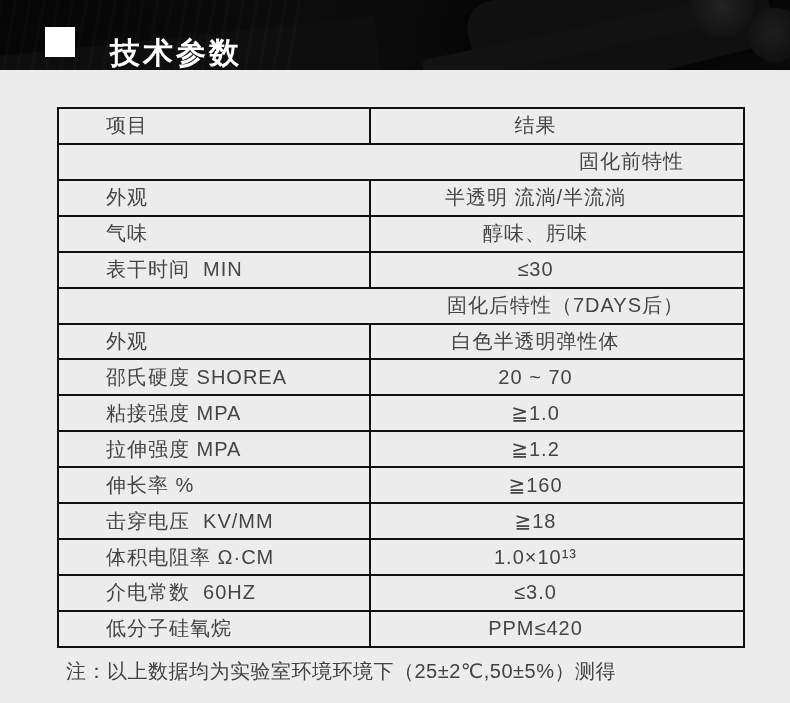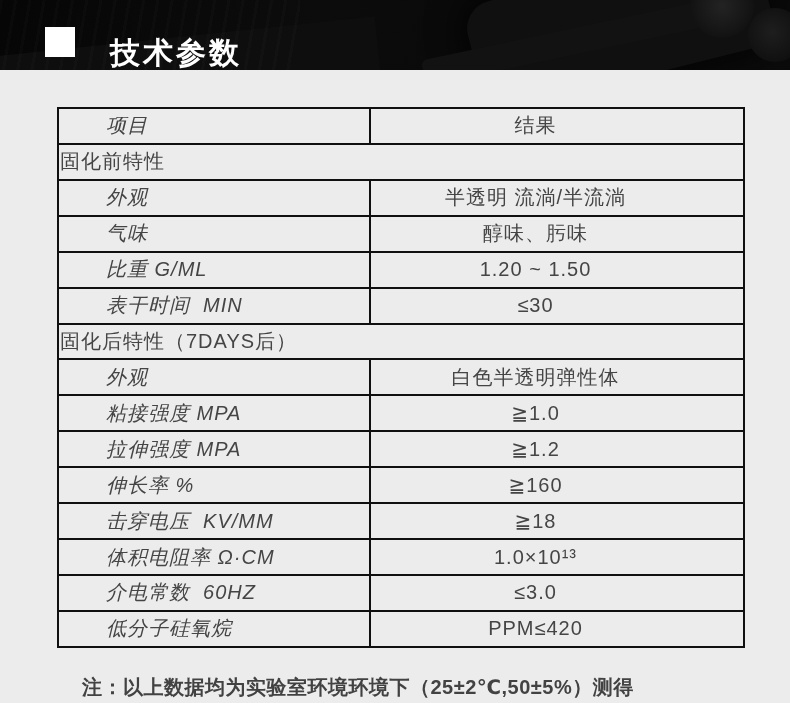--- a/index.html
+++ b/index.html
@@ -60,28 +60,28 @@
     border-collapse:collapse;table-layout:fixed;
   }
   table.spec td{
     border:2px solid #101010;
     font-size:20px;font-weight:300;color:#454545;
     letter-spacing:1px;
     overflow:hidden;
   }
   col.colA{width:312px;}
   col.colB{width:374px;}
-  td.c1{text-align:left;padding-left:47px;white-space:pre;font-style:italic;}
+  td.c1{text-align:left;padding-left:47px;white-space:pre;}
   td.c2{text-align:center;padding-right:44px;white-space:pre;}
-  tr.sec td{text-align:left;padding-right:42px;white-space:pre;}
+  tr.sec td{text-align:right;padding-right:59px;white-space:pre;}
 
   
   .note{
-    position:absolute;left:66px;top:658px;margin:16px;
-    font-size:20px;font-weight:700;color:#424242;letter-spacing:0.5px;
+    position:absolute;left:66px;top:658px;margin:0;
+    font-size:20px;font-weight:400;color:#424242;letter-spacing:0.5px;
     white-space:pre;
   }
 </style>
 </head>
 <body>
 
 <div class="page">
 
   <header class="hero">
     <div class="hero-decor decor-panel"></div>
@@ -110,34 +110,34 @@
       </tr>
       <tr>
         <td class="c1">外观</td>
         <td class="c2">半透明 流淌/半流淌</td>
       </tr>
       <tr>
         <td class="c1">气味</td>
         <td class="c2">醇味、肟味</td>
       </tr>
       <tr>
-        <td class="c1">比重 G/ML</td>
-        <td class="c2">1.20 ~ 1.50</td>
-      </tr>
-      <tr>
         <td class="c1">表干时间  MIN</td>
         <td class="c2">≤30</td>
       </tr>
 
       <tr class="sec">
         <td colspan="2">固化后特性（7DAYS后）</td>
       </tr>
       <tr>
         <td class="c1">外观</td>
         <td class="c2">白色半透明弹性体</td>
+      </tr>
+      <tr>
+        <td class="c1">邵氏硬度 SHOREA</td>
+        <td class="c2">20 ~ 70</td>
       </tr>
       <tr>
         <td class="c1">粘接强度 MPA</td>
         <td class="c2">≧1.0</td>
       </tr>
       <tr>
         <td class="c1">拉伸强度 MPA</td>
         <td class="c2">≧1.2</td>
       </tr>
       <tr>

